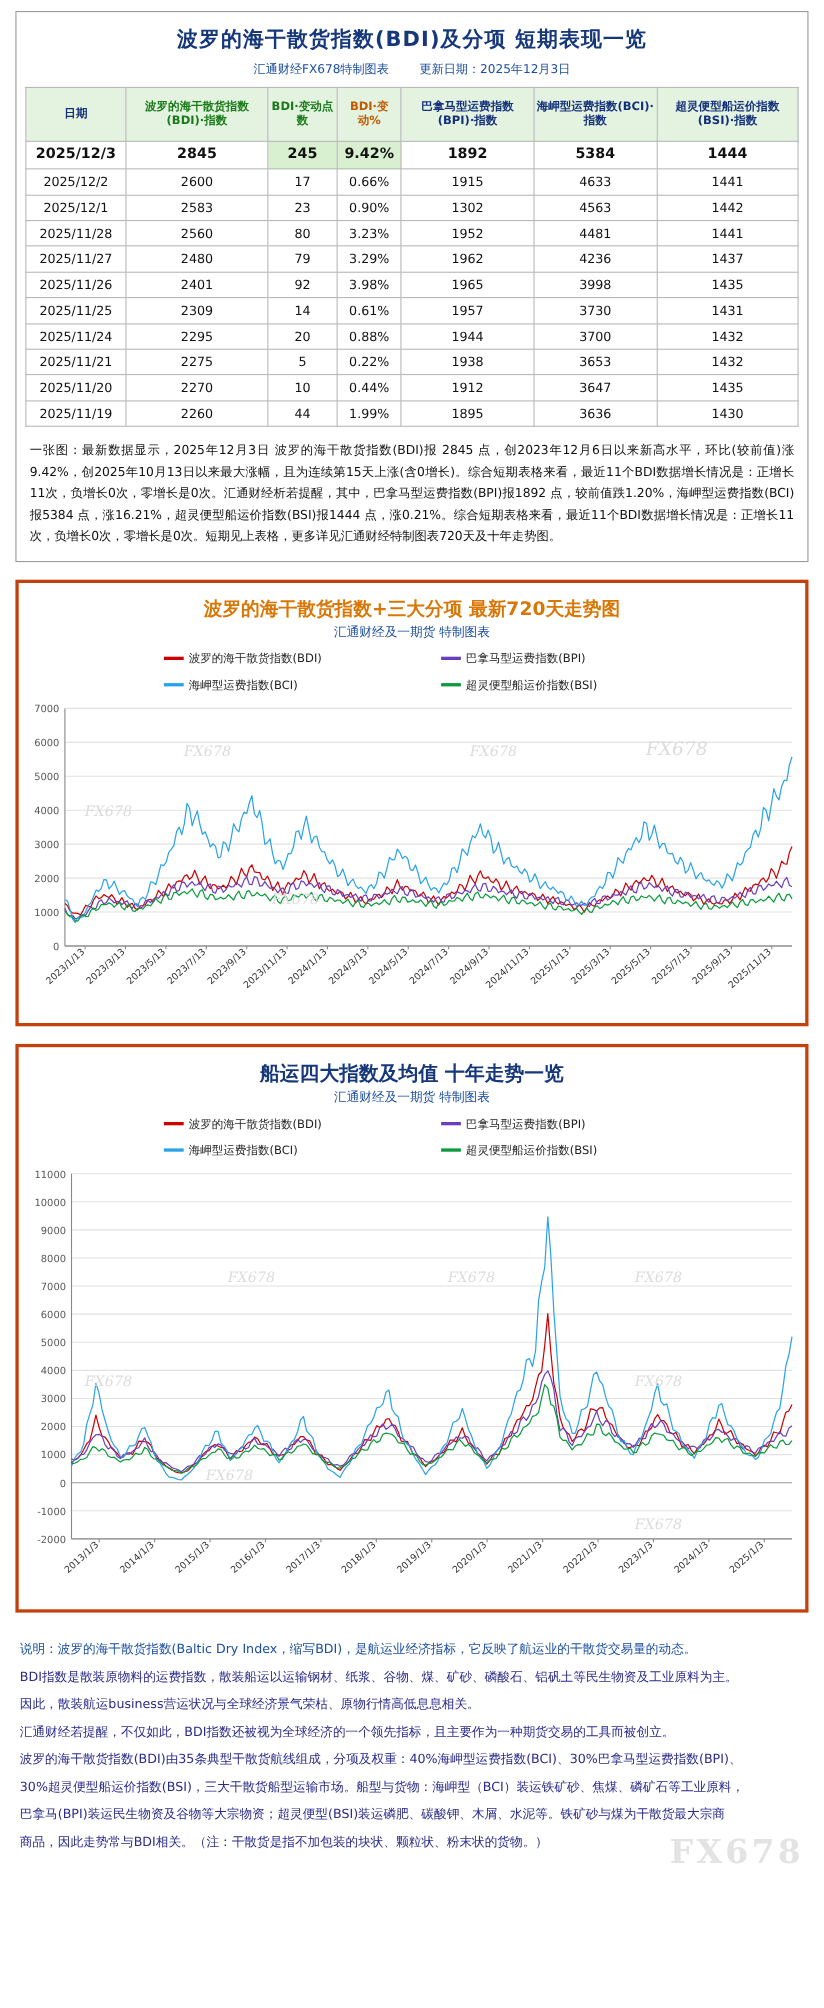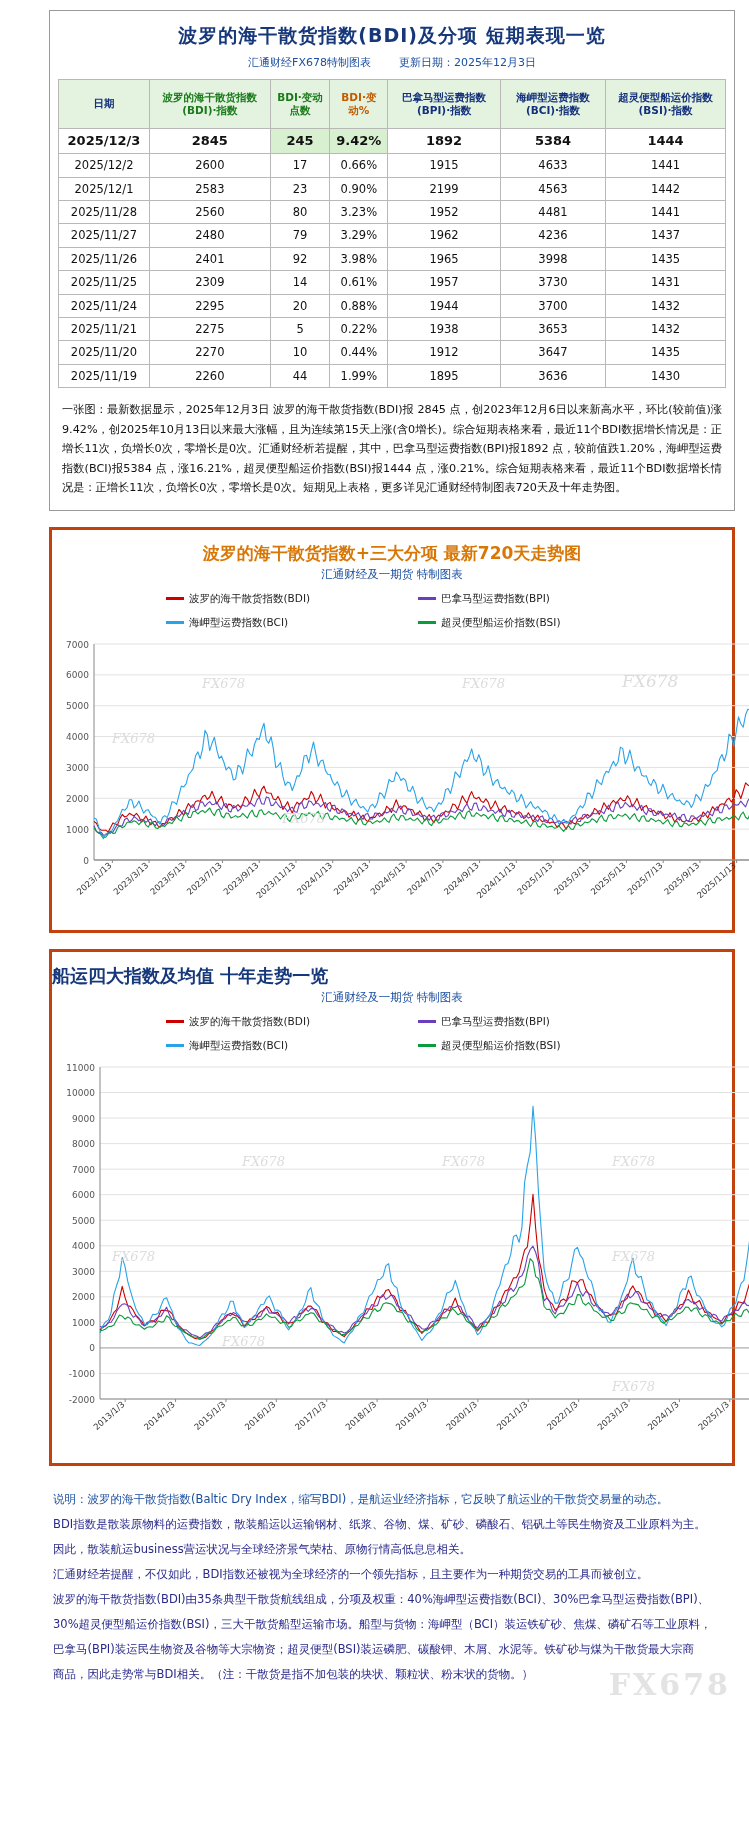--- a/index.html
+++ b/index.html
@@ -2,21 +2,21 @@
 <html><head>
 <meta charset="utf-8">
 <style>
   html,body{margin:0;padding:0;}
   body{
     width:749px;
     background:#ffffff;
     font-family:"DejaVu Sans","Liberation Sans",sans-serif;
     color:#111;
   }
-  .page{width:749px;position:relative;padding-top:10px;box-sizing:border-box;padding-left:35px;}
+  .page{width:749px;position:relative;padding-top:10px;box-sizing:border-box;}
 
   
   .card{
     border:1px solid #9a9a9a;
     background:#fff;
     margin:0 14px 16px 14px;
   }
   .tbl-title{
     text-align:center;
     font-size:19px;
@@ -85,21 +85,21 @@
     color:#d97706;
     padding:12px 0 2px 0;
   }
   .ch-sub{
     text-align:center;
     font-size:11.5px;
     color:#1b4ea0;
     padding-bottom:6px;
   }
   .ch-title2{
-    text-align:left;
+    text-align:center;
     font-size:18px;
     font-weight:bold;
     color:#16377a;
     padding:12px 0 2px 0;
   }
   .legend{
     display:flex;
     flex-wrap:wrap;
     justify-content:center;
     gap:10px 52px;
@@ -177,21 +177,21 @@
             <td>0.66%</td>
             <td>1915</td>
             <td>4633</td>
             <td>1441</td>
           </tr>
           <tr>
             <td class="date">2025/12/1</td>
             <td>2583</td>
             <td>23</td>
             <td>0.90%</td>
-            <td>2199</td>
+            <td>1302</td>
             <td>4563</td>
             <td>1442</td>
           </tr>
           <tr>
             <td class="date">2025/11/28</td>
             <td>2560</td>
             <td>80</td>
             <td>3.23%</td>
             <td>1952</td>
             <td>4481</td>

